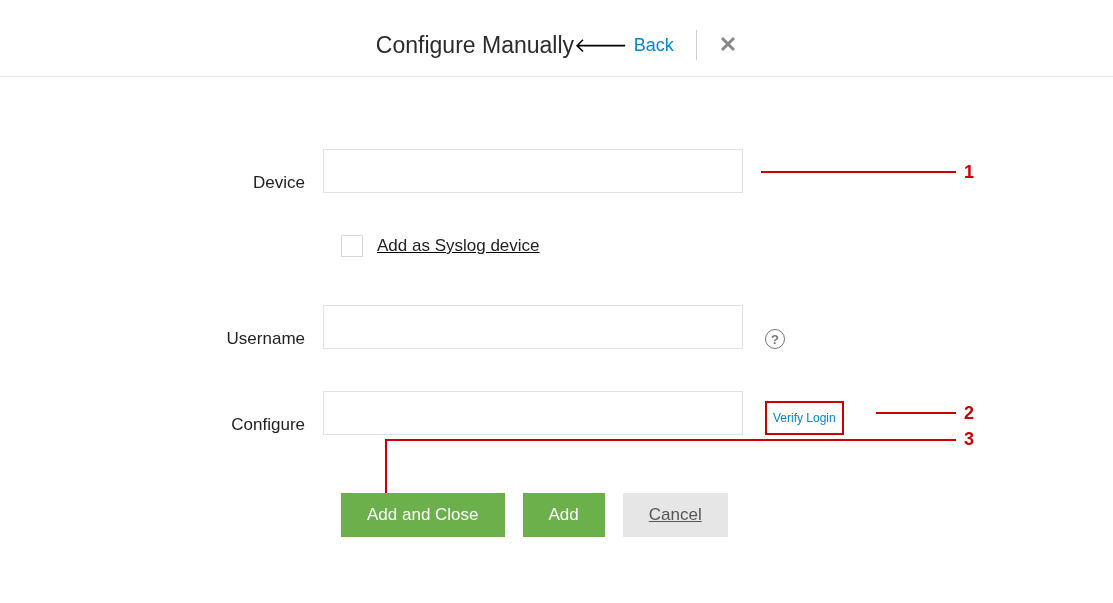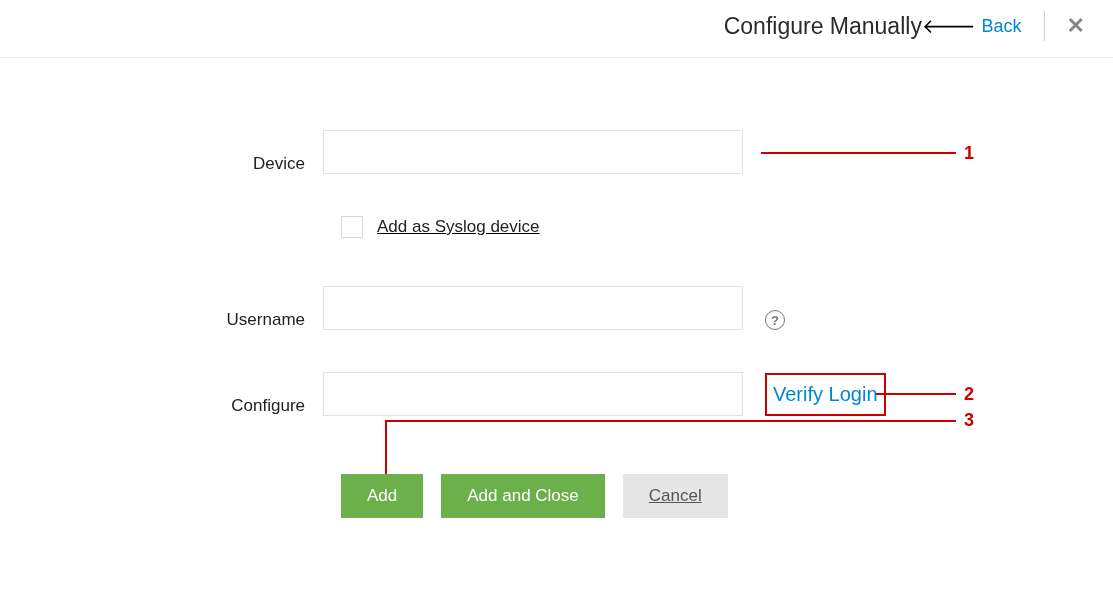--- a/index.html
+++ b/index.html
@@ -11,22 +11,22 @@
       font-family: Arial, Helvetica, sans-serif;
       background: #fff;
       width: 1113px;
       height: 603px;
       position: relative;
       overflow: hidden;
     }
     .header {
       display: flex;
       align-items: center;
-      justify-content: flex-end;
-      padding: 11px 28px 16px 28px;
+      justify-content: center;
+      padding: 30px 28px 16px 28px;
       border-bottom: 1px solid #e8e8e8;
     }
     .title {
       font-size: 23px;
       color: #2b2b2b;
       font-weight: 400;
     }
     .header-actions {
       display: flex;
       align-items: center;
@@ -114,21 +114,21 @@
       font-size: 13px;
       color: #777;
       cursor: pointer;
       font-weight: bold;
     }
     .verify-box {
       margin-left: 22px;
       border: 2px solid #cc0000;
       padding: 8px 6px;
       color: #0088d1;
-      font-size: 20px;
+      font-size: 12px;
       cursor: pointer;
     }
     .button-row {
       display: flex;
       margin-left: 341px;
       margin-top: 58px;
       gap: 18px;
       position: relative;
     }
     .btn {
@@ -205,17 +205,17 @@
     <div class="callout-line" style="left:876px; top:21px; width:80px; height:2px;"></div>
     <div class="callout-num" style="left:964px; top:12px;">2</div>
   </div>
 
   <div class="button-row">
 
     <div class="callout-line" style="left:44px; top:-54px; width:2px; height:54px;"></div>
     <div class="callout-line" style="left:44px; top:-54px; width:571px; height:2px;"></div>
     <div class="callout-num" style="left:623px; top:-64px;">3</div>
 
+    <button class="btn btn-primary">Add and Close</button>
     <button class="btn btn-primary">Add</button>
-    <button class="btn btn-primary">Add and Close</button>
     <button class="btn btn-secondary">Cancel</button>
   </div>
 </div>
 
 </body></html>

